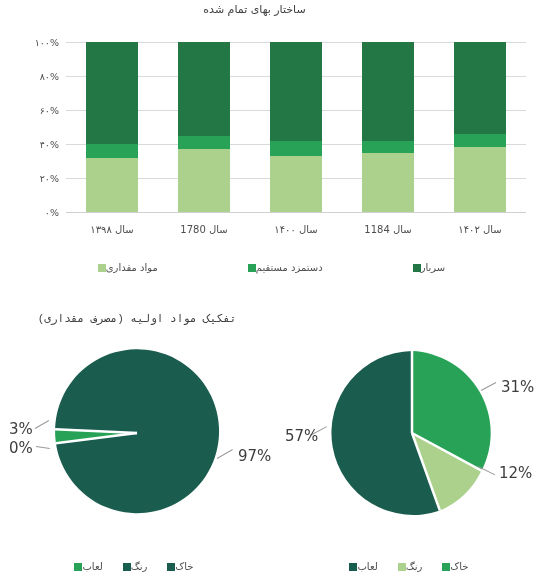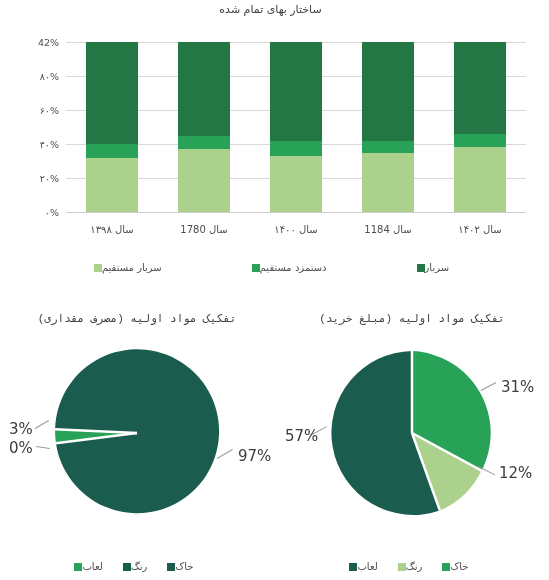--- a/index.html
+++ b/index.html
@@ -27,21 +27,21 @@
 
   
   #bar-panel {
     position: absolute;
     left: 0; top: 0;
     width: 549px;
     height: 290px;
   }
   #bar-title {
     position: absolute;
-    left: 16px; top: 3px;
+    left: 0; top: 3px;
     width: 509px;
   }
   #bar-plot {
     position: absolute;
     left: 66px;
     top: 42px;
     width: 460px;
     height: 170px;
   }
   .gridline {
@@ -184,21 +184,21 @@
         <div class="ytick" style="top: 170px;">۰%</div>
         <div class="gridline" style="top: 136px;"></div>
         <div class="ytick" style="top: 136px;">۲۰%</div>
         <div class="gridline" style="top: 102px;"></div>
         <div class="ytick" style="top: 102px;">۴۰%</div>
         <div class="gridline" style="top: 68px;"></div>
         <div class="ytick" style="top: 68px;">۶۰%</div>
         <div class="gridline" style="top: 34px;"></div>
         <div class="ytick" style="top: 34px;">۸۰%</div>
         <div class="gridline" style="top: 0px;"></div>
-        <div class="ytick" style="top: 0px;">42%</div>
+        <div class="ytick" style="top: 0px;">۱۰۰%</div>
       </div>
 
     <div id="bars-host">
         <div class="bar-group" style="left: 20px;">
           <div class="seg" style="background: rgb(171, 209, 141); height: 54.4px; bottom: 0px;"></div>
           <div class="seg" style="background: rgb(39, 162, 87); height: 13.6px; bottom: 54.4px;"></div>
           <div class="seg" style="background: rgb(34, 119, 69); height: 102px; bottom: 68px;"></div>
           <div class="xtick">سال ۱۳۹۸</div>
         </div>
         <div class="bar-group" style="left: 112px;">
@@ -224,35 +224,34 @@
           <div class="seg" style="background: rgb(39, 162, 87); height: 13.6px; bottom: 64.6px;"></div>
           <div class="seg" style="background: rgb(34, 119, 69); height: 91.8px; bottom: 78.2px;"></div>
           <div class="xtick">سال ۱۴۰۲</div>
         </div>
       </div>
   </div>
 
   <div id="bar-legend" class="legend">
       <div class="legend-item">
         <span class="swatch" style="background: rgb(171, 209, 141);"></span>
-        <span class="legend-label">سربار مستقیم</span>
+        <span class="legend-label">مواد مقداری</span>
       </div>
       <div class="legend-item">
         <span class="swatch" style="background: rgb(39, 162, 87);"></span>
         <span class="legend-label">دستمزد مستقیم</span>
       </div>
       <div class="legend-item">
         <span class="swatch" style="background: rgb(34, 119, 69);"></span>
         <span class="legend-label">سربار</span>
       </div>
     </div>
 </div>
 
 <div id="pie-left" class="pie-panel">
-  <div class="pie-title chart-title">تفکیک مواد اولیه (مبلغ خرید)</div>
 
   <div class="pie-wrap">
     <svg viewBox="0 0 170 170" width="170" height="170" aria-hidden="true">
 
       <path fill="#27a257" d="M 85 85 L 85 3 A 82 82 0 0 1 154.5 122.6 Z"></path>
 
       <path fill="#abd18d" d="M 85 85 L 154.5 122.6 A 82 82 0 0 1 112.9 162.6 Z"></path>
 
       <path fill="#1a5c4e" d="M 85 85 L 112.9 162.6 A 82 82 0 1 1 85 3 Z"></path>
 

